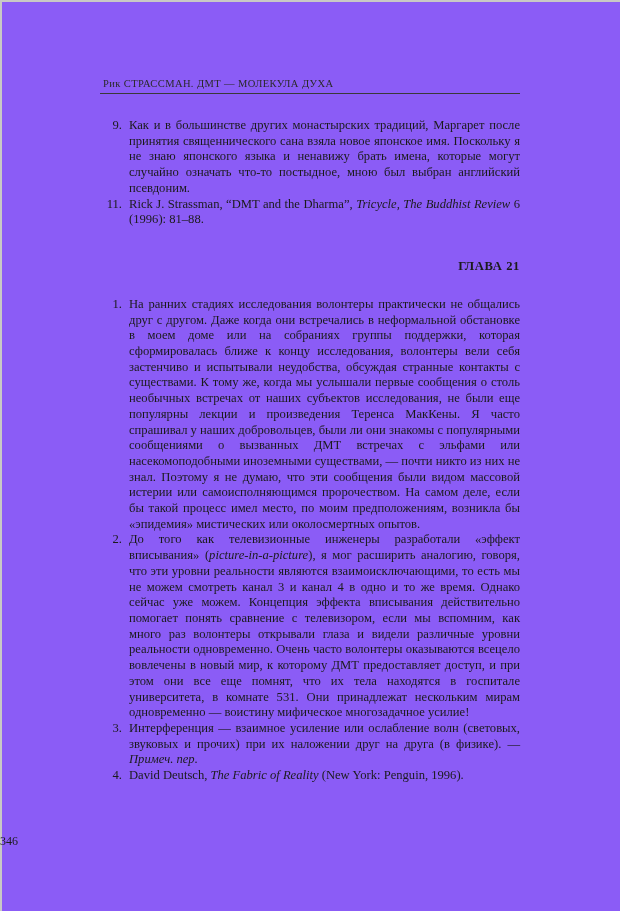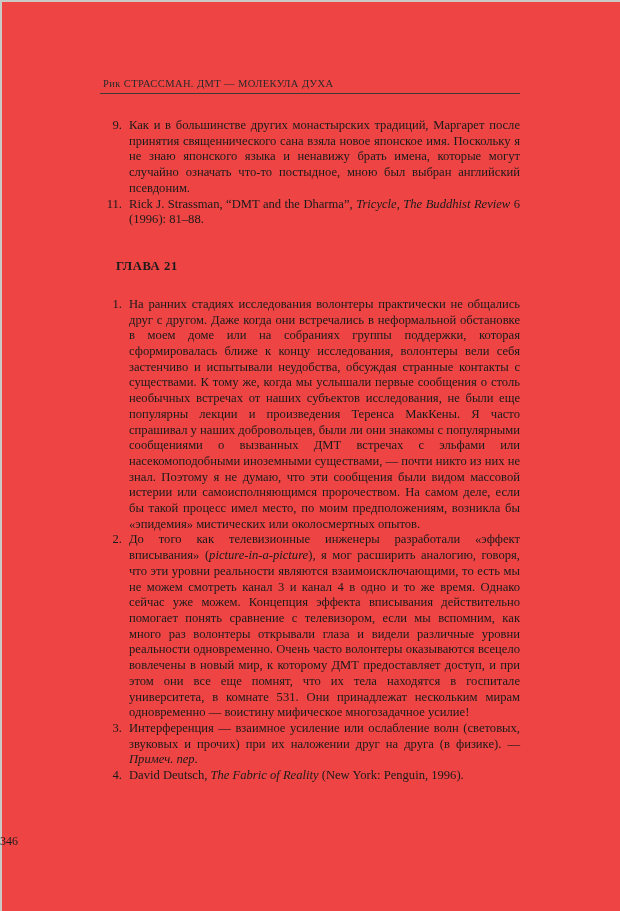--- a/index.html
+++ b/index.html
@@ -5,21 +5,21 @@
   html, body { margin: 0; padding: 0; }
   body {
     background: #e4e4e1;
     font-family: "Liberation Serif", serif;
   }
   .page {
     position: relative;
     width: 620px;
     height: 911px;
     margin: 0 auto;
-    background: #ef4444;
+    background: #8b5cf6;
     box-sizing: border-box;
     padding: 78px 100px 0 100px;
     color: #1b1b1b;
     box-shadow: inset 2px 2px 0 #c9c9c5;
     overflow: hidden;
   }
   .running-header {
     font-size: 10.5px;
     letter-spacing: 0.4px;
     color: #2a2a2a;
@@ -50,20 +50,21 @@
     flex: 1;
     text-align: justify;
     hyphens: auto;
     -webkit-hyphens: auto;
   }
   .chapter-heading {
     margin: 31px 0 0 16px;
     font-size: 12.6px;
     font-weight: bold;
     letter-spacing: 0.6px;
+    text-align: right;
   }
   .chapter-notes {
     margin-top: 23px;
   }
   .page-number {
     position: absolute;
     left: 0;
     right: 0;
     bottom: 62px;
     font-size: 12px;

